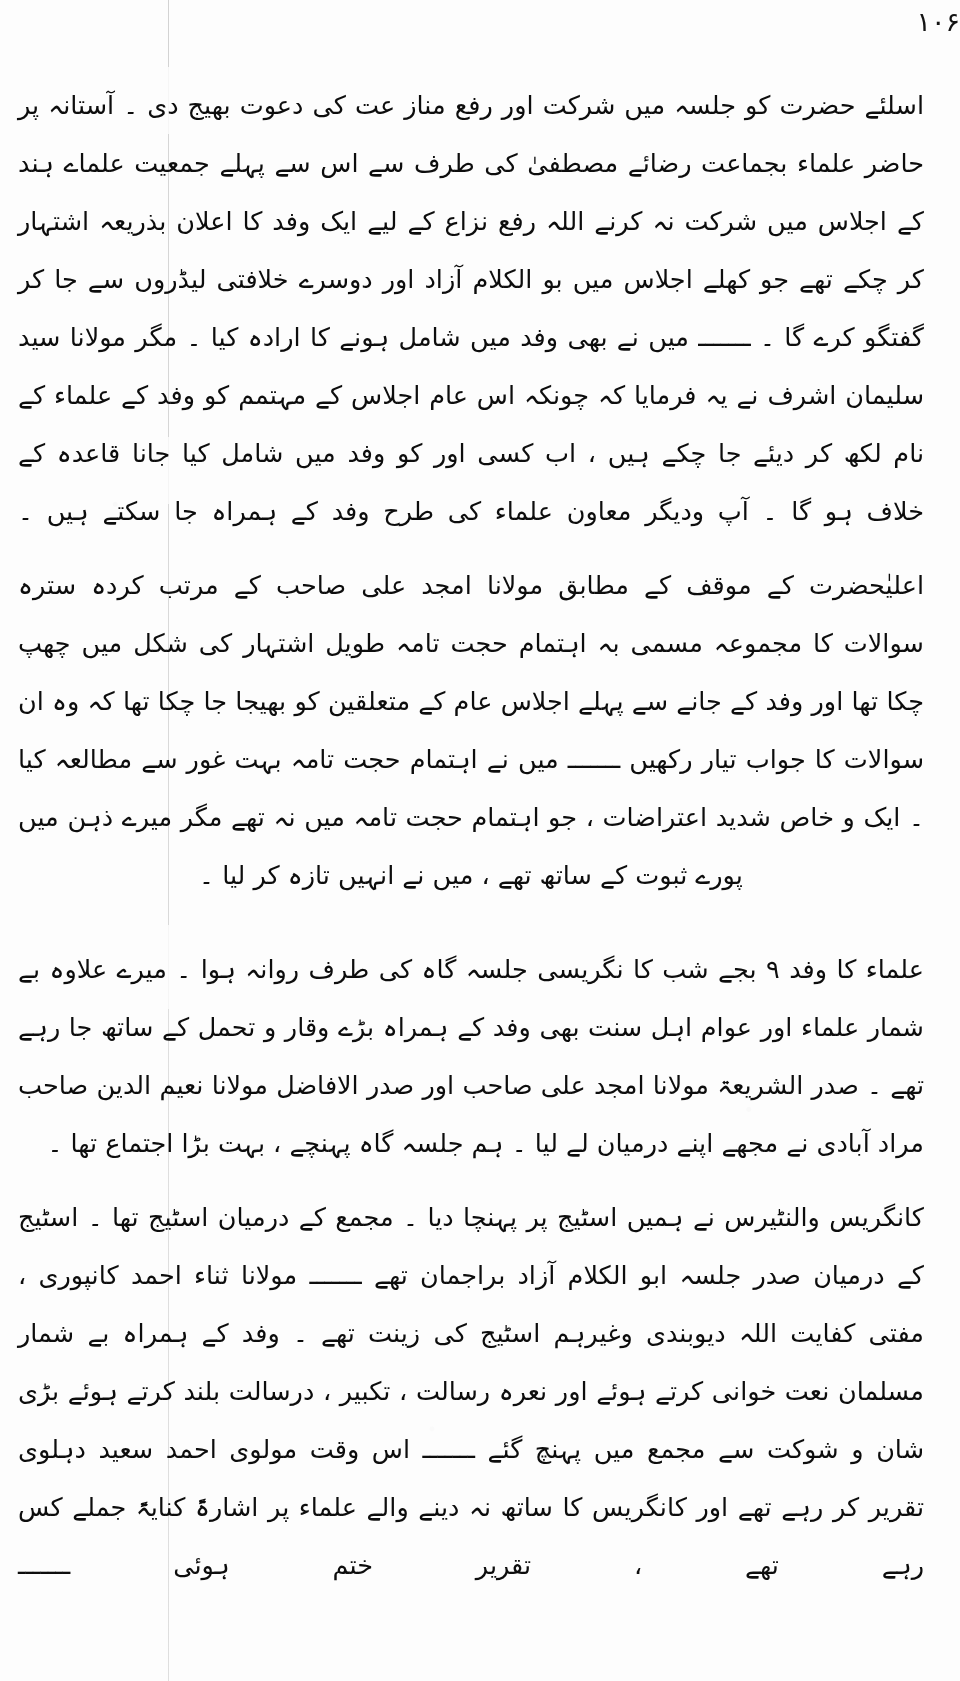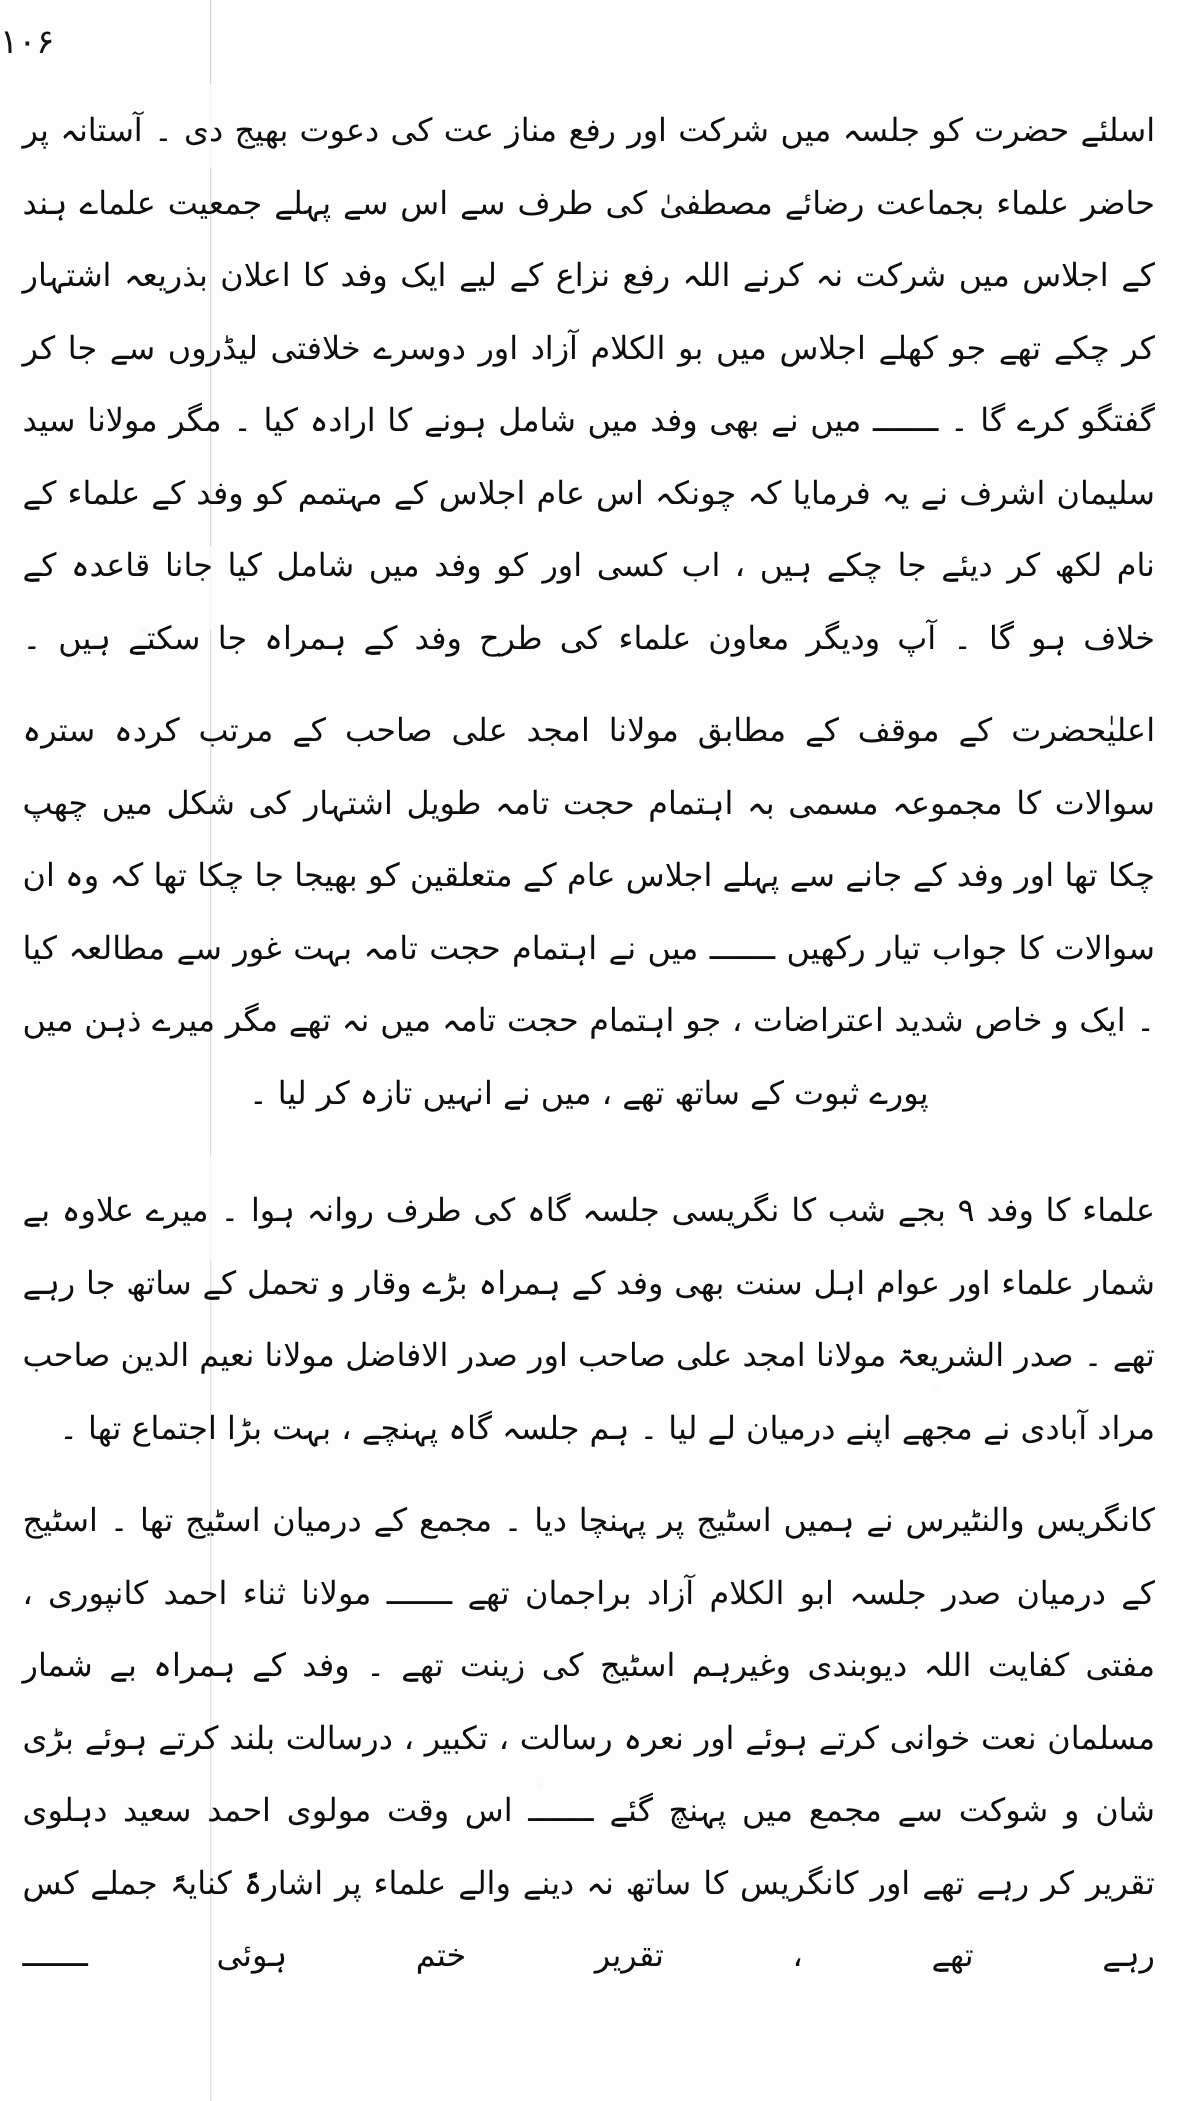--- a/index.html
+++ b/index.html
@@ -22,24 +22,24 @@
     position: absolute;
     inset: 0;
     background:
       radial-gradient(circle at 12% 30%, rgba(0,0,0,0.018) 0 2px, transparent 3px),
       radial-gradient(circle at 78% 66%, rgba(0,0,0,0.015) 0 2px, transparent 3px),
       radial-gradient(circle at 45% 85%, rgba(0,0,0,0.012) 0 2px, transparent 3px);
     pointer-events: none;
   }
   .page-number {
     position: absolute;
-    top: 18px;
+    top: 6px;
     left: 0;
     width: 100%;
-    text-align: left;
+    text-align: right;
     font-size: 27px;
     letter-spacing: 1px;
     color: #141414;
     font-family: "DejaVu Sans", sans-serif;
   }
   
   .margin-rule {
     position: absolute;
     top: 0;
     bottom: 0;

